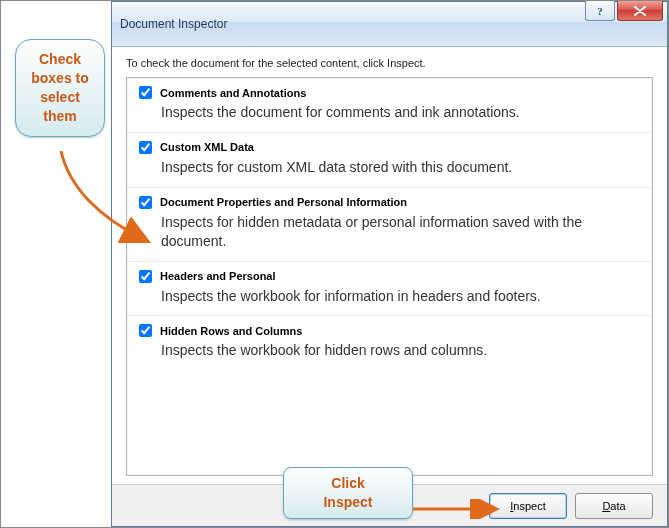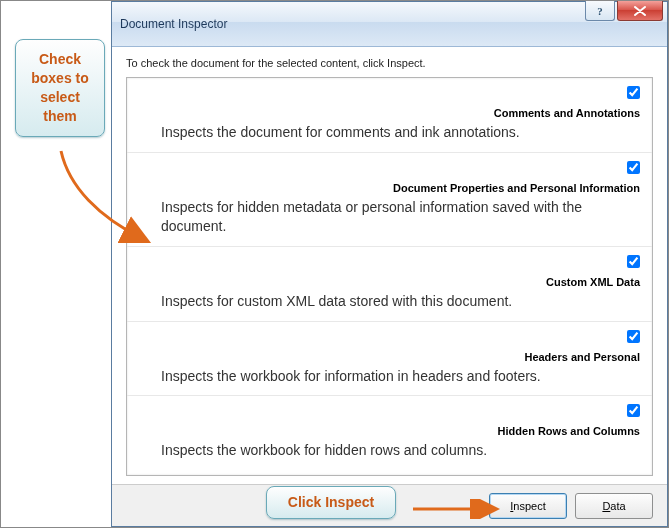--- a/index.html
+++ b/index.html
@@ -81,23 +81,22 @@
     background: #fff;
     box-shadow: inset 0 0 2px rgba(0,0,0,0.15);
   }
   .option {
     padding: 8px 12px 10px 12px;
     border-bottom: 1px solid #e8e8e8;
   }
   .option:last-child { border-bottom: none; }
   .option .row1 {
     display: flex;
-    align-items: flex-end;
+    align-items: center;
     gap: 8px;
-    flex-direction: column;
   }
   .option input[type=checkbox] {
     width: 13px;
     height: 13px;
     margin: 0;
   }
   .option .label {
     font-weight: bold;
     font-size: 11px;
     color: #000;
@@ -150,26 +149,27 @@
     font-weight: bold;
     font-size: 14px;
     text-align: center;
     padding: 10px 8px;
     line-height: 1.35;
   }
   .callout.top {
     left: 14px;
     top: 38px;
     width: 90px;
+    border-radius: 16px;
   }
   .callout.bottom {
-    left: 265px;
+    left: 282px;
     bottom: 8px;
     width: 130px;
-    padding: 6px 4px;
+    padding: 6px 23px;
   }
   
   .arrow {
     position: absolute;
     pointer-events: none;
   }
 </style>
 </head>
 <body>
 
@@ -194,30 +194,30 @@
     <div class="option">
       <div class="row1">
         <input type="checkbox" checked="" style="">
         <span class="label">Comments and Annotations</span>
       </div>
       <div class="desc">Inspects the document for comments and ink annotations.</div>
     </div>
     <div class="option">
       <div class="row1">
         <input type="checkbox" checked="" style="">
+        <span class="label">Custom XML Data</span>
+      </div>
+      <div class="desc">Inspects for custom XML data stored with this document.</div>
+    </div>
+    <div class="option">
+      <div class="row1">
+        <input type="checkbox" checked="" style="">
         <span class="label">Document Properties and Personal Information</span>
       </div>
       <div class="desc">Inspects for hidden metadata or personal information saved with the document.</div>
-    </div>
-    <div class="option">
-      <div class="row1">
-        <input type="checkbox" checked="" style="">
-        <span class="label">Custom XML Data</span>
-      </div>
-      <div class="desc">Inspects for custom XML data stored with this document.</div>
     </div>
     <div class="option">
       <div class="row1">
         <input type="checkbox" checked="" style="">
         <span class="label">Headers and Personal</span>
       </div>
       <div class="desc">Inspects the workbook for information in headers and footers.</div>
     </div>
     <div class="option">
       <div class="row1">

